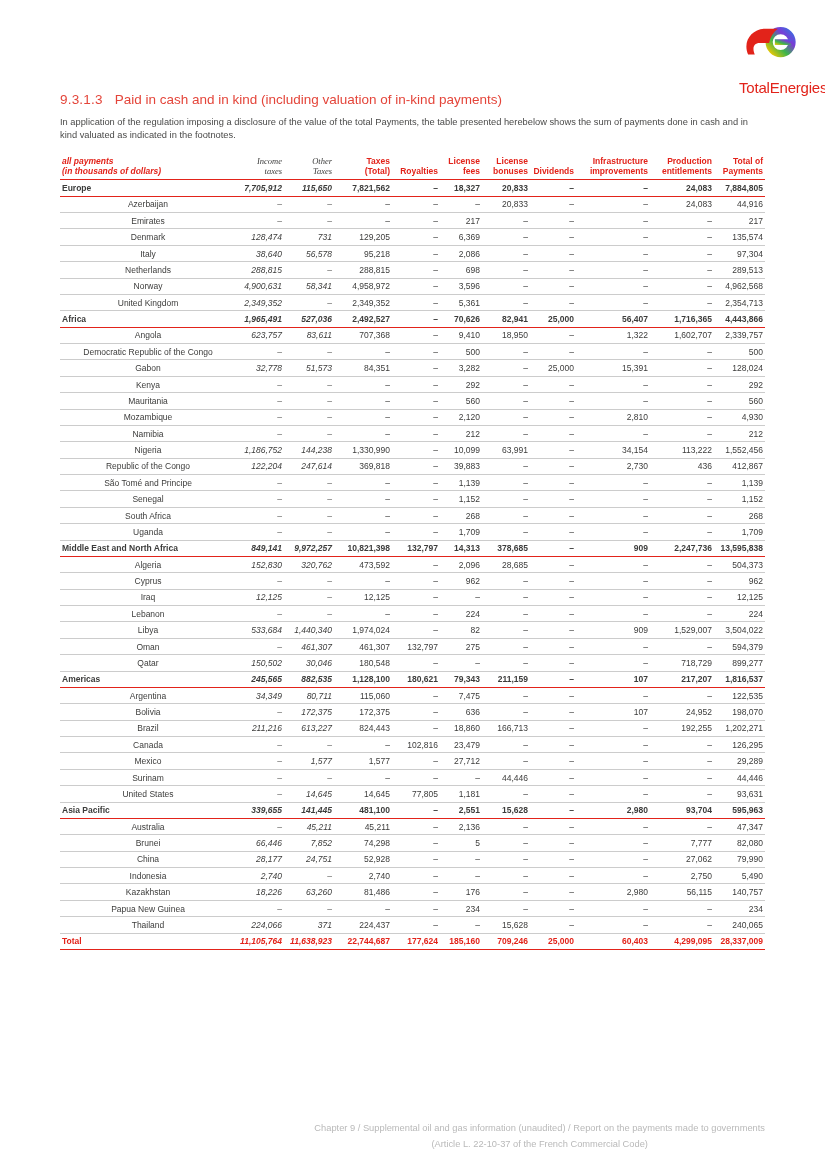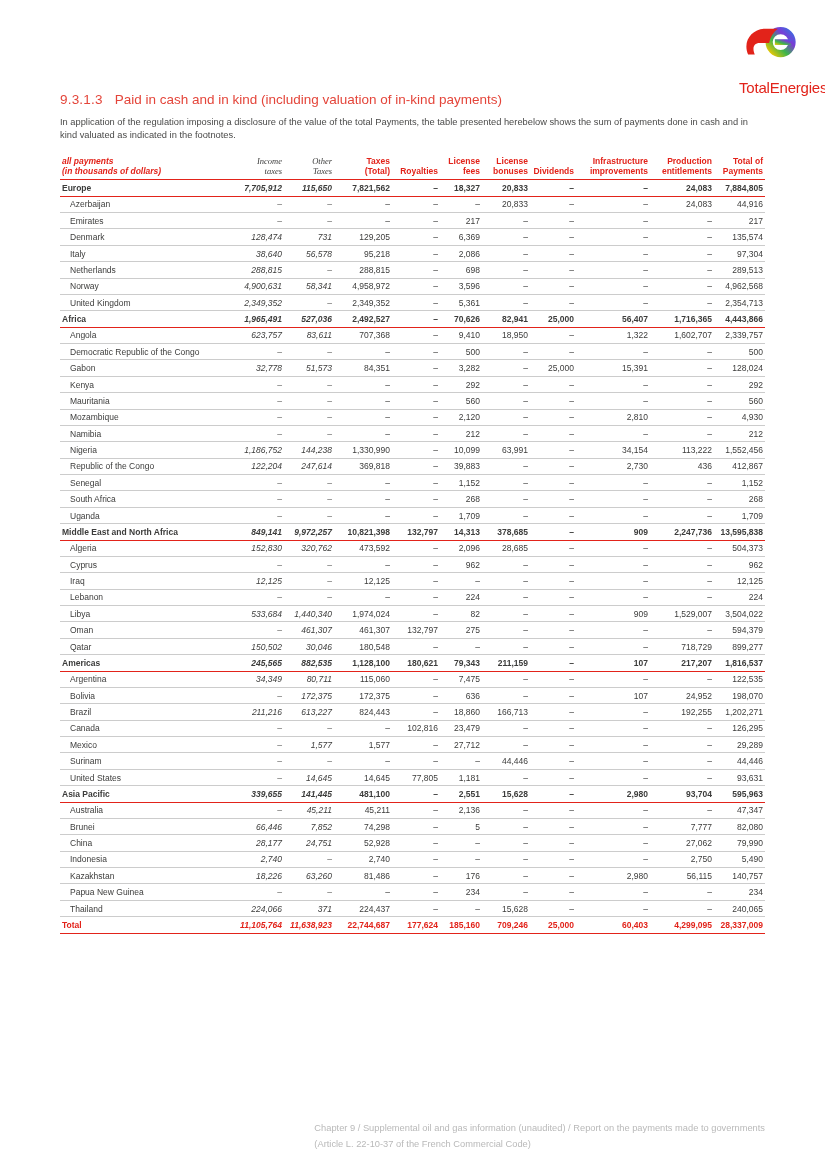--- a/index.html
+++ b/index.html
@@ -22,26 +22,26 @@
   .intro { margin-top:9px; font-size:9.3px; line-height:1.45; color:#4a4a49; }
   
   table.payments { width:705px; margin-top:13px; border-collapse:collapse; table-layout:fixed; font-size:8.5px; color:#3c3c3b; }
   thead th { vertical-align:bottom; text-align:right; padding:0 2px 3px 0; line-height:1.2; border-bottom:1.4px solid #e2231a; font-weight:bold; }
   thead th.col-label { text-align:left; padding-left:2px; color:#e2231a; font-style:italic;margin-top:39px; }
   thead th.hdr-red { color:#e2231a; }
   thead th.hdr-dark { color:#3c3c3b; font-style:italic; font-weight:normal;font-family:Liberation Serif, serif; }
   td { padding:2.7px 2px 2.7px 0; text-align:right; overflow:hidden; white-space:nowrap; }
   td.lbl { text-align:left; padding-left:2px; }
   tr.country td { border-bottom:1px solid #cccccc; }
-  tr.country td.lbl { padding-left:10px; }
+  tr.country td.lbl { padding-left:10px;text-align:center; }
   tr.region td, tr.total td { border-top:1.4px solid #e2231a; border-bottom:1.4px solid #e2231a; font-weight:bold; }
   tr.total td { color:#e2231a; }
   td.ital { font-style:italic; }
   
-  .footer { position:absolute; right:60px; bottom:16px; text-align:left; font-size:9.3px; line-height:1.65; color:#b9b9b9; }
+  .footer { position:absolute; right:60px; bottom:16px; text-align:center; font-size:9.3px; line-height:1.65; color:#b9b9b9; }
 </style>
 </head>
 <body>
 
 <div class="page">
 
   <div class="logo">
     <svg width="58" height="44" viewBox="0 0 60 46">
       <defs>
         <linearGradient id="egrad" x1="0" y1="1" x2="1" y2="0">
@@ -356,20 +356,33 @@
             <td>369,818</td>
             <td>–</td>
             <td>39,883</td>
             <td>–</td>
             <td>–</td>
             <td>2,730</td>
             <td>436</td>
             <td>412,867</td>
           </tr>
           <tr class="country">
+            <td class="lbl">São Tomé and Principe</td>
+            <td class="ital">–</td>
+            <td class="ital">–</td>
+            <td>–</td>
+            <td>–</td>
+            <td>1,139</td>
+            <td>–</td>
+            <td>–</td>
+            <td>–</td>
+            <td>–</td>
+            <td>1,139</td>
+          </tr>
+          <tr class="country">
             <td class="lbl">Senegal</td>
             <td class="ital">–</td>
             <td class="ital">–</td>
             <td>–</td>
             <td>–</td>
             <td>1,152</td>
             <td>–</td>
             <td>–</td>
             <td>–</td>
             <td>–</td>

